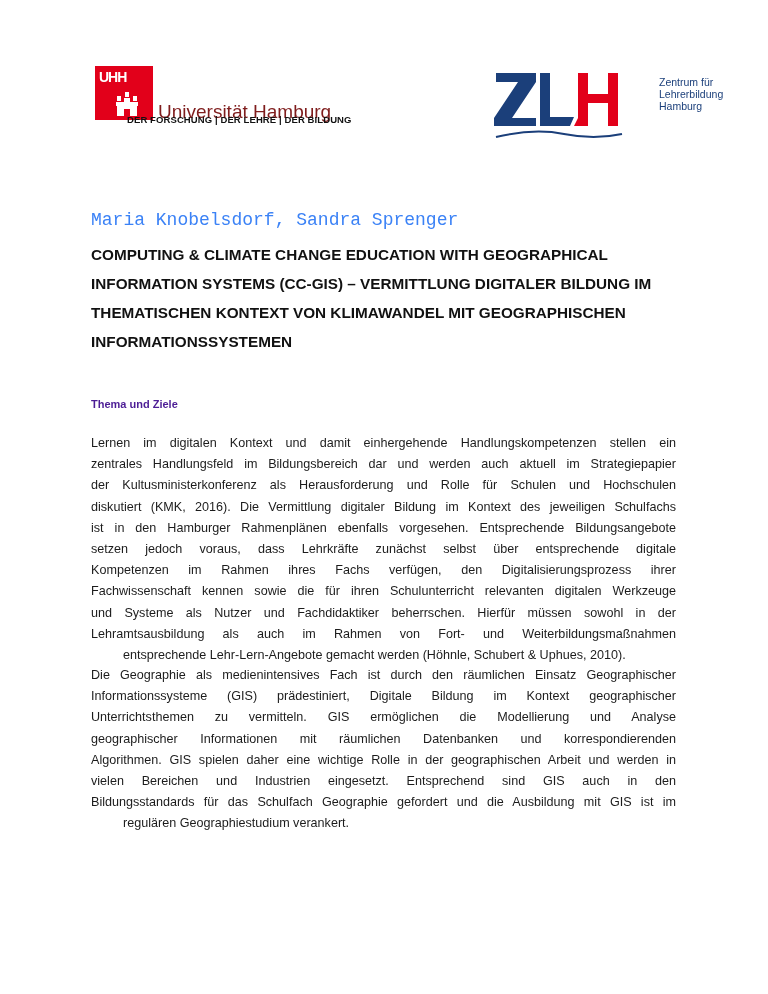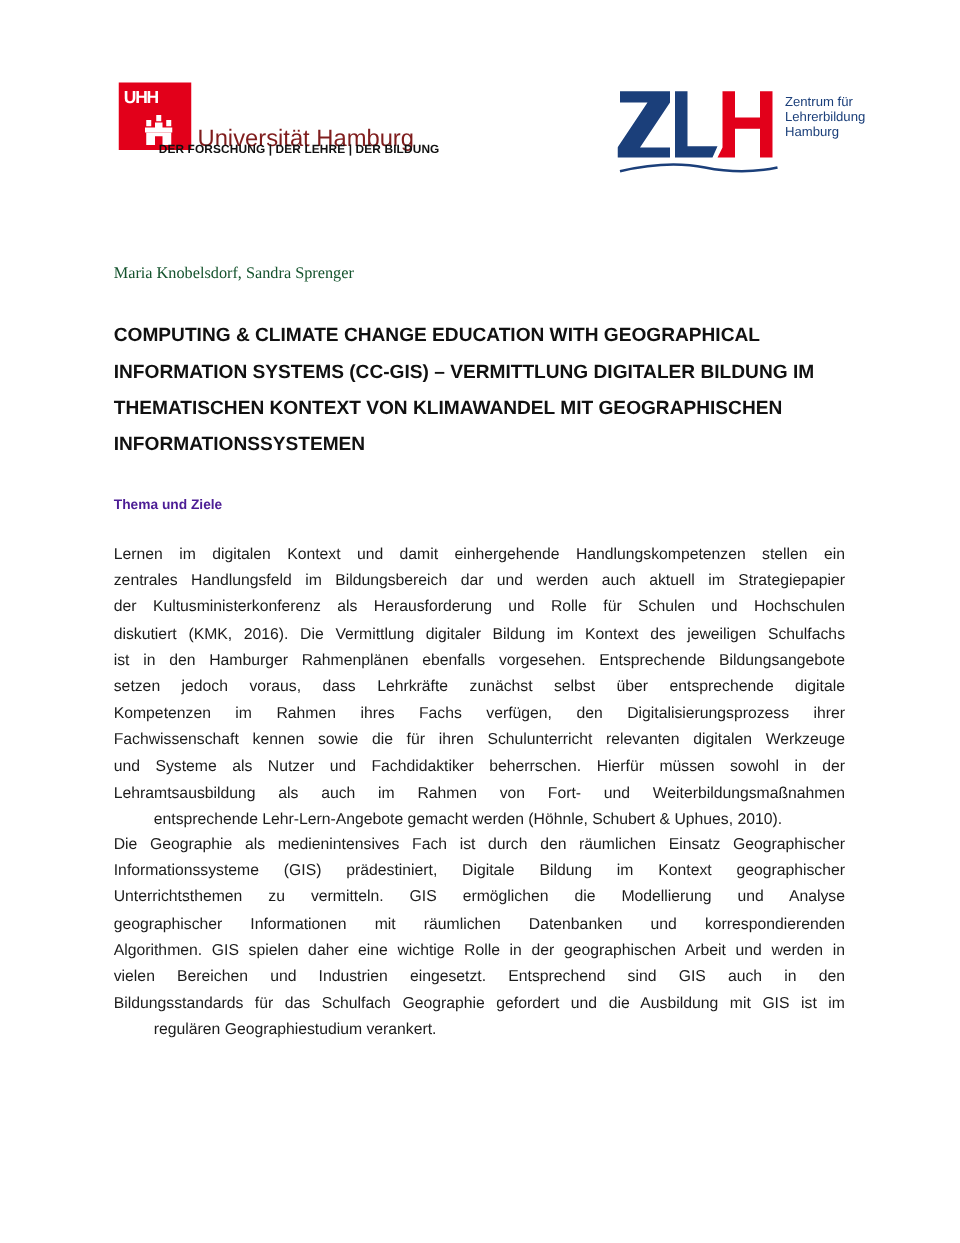--- a/index.html
+++ b/index.html
@@ -11,23 +11,23 @@
             font-size: 14px; font-weight: bold; letter-spacing: -1px; text-align: center; }
     .uhh-box svg { position: absolute; left: 21px; top: 26px; }
     .uhh-name { position: absolute; left: 63px; top: 35px; font-family: "Liberation Sans", sans-serif; font-size: 19px;
             color: #7f1d1d; white-space: nowrap; }
     .uhh-tagline { position: absolute; left: 0; top: 48px; font-family: "Liberation Sans", sans-serif; font-size: 9.5px;
             font-weight: bold; color: #111; white-space: nowrap; letter-spacing: 0.1px; margin-left: 32px; }
     .zlh-logo { position: absolute; left: 494px; top: 70px; width: 210px; height: 75px; }
     .zlh-logo svg { position: absolute; left: 0; top: 0; }
     .zlh-text { position: absolute; left: 134px; top: 6px; font-family: "Liberation Sans", sans-serif; font-size: 10.5px;
             color: #1b3f7a; line-height: 12px; }
-    .zlh-text div { white-space: nowrap; }
-    .authors { position: absolute; left: 91px; top: 210px; font-family: Liberation Serif, serif; font-size: 13px; color: #14532d; }
-    .title { position: absolute; left: 91px; top: 254px; width: 600px; font-family: "Liberation Sans", sans-serif;
+    .zlh-text div { white-space: nowrap; margin-left: 31px; }
+    .authors { position: absolute; left: 91px; top: 210px; font-family: Liberation Mono, monospace; font-size: 18px; color: #3b82f6; }
+    .title { position: absolute; left: 91px; top: 240px; width: 600px; font-family: "Liberation Sans", sans-serif;
             font-size: 15.3px; font-weight: bold; line-height: 29px; color: #111; }
     .title div { white-space: nowrap; }
     .section-heading { position: absolute; left: 91px; top: 398px; font-family: "Liberation Sans", sans-serif;
             font-size: 11px; font-weight: bold; color: #4c1d95; }
     .para { position: absolute; left: 91px; width: 585px; font-family: "Liberation Sans", sans-serif; font-size: 12.6px;
             line-height: 21.2px; color: #1c1c1c; text-align: justify; }
     .para .ln { display: block; text-align: justify; text-align-last: justify; white-space: nowrap; height: 21.2px; }
     .para .ln.last { text-align-last: left; margin-left: 32px; }
     .p1 { top: 433px; }
     .p2 { top: 665px; }

